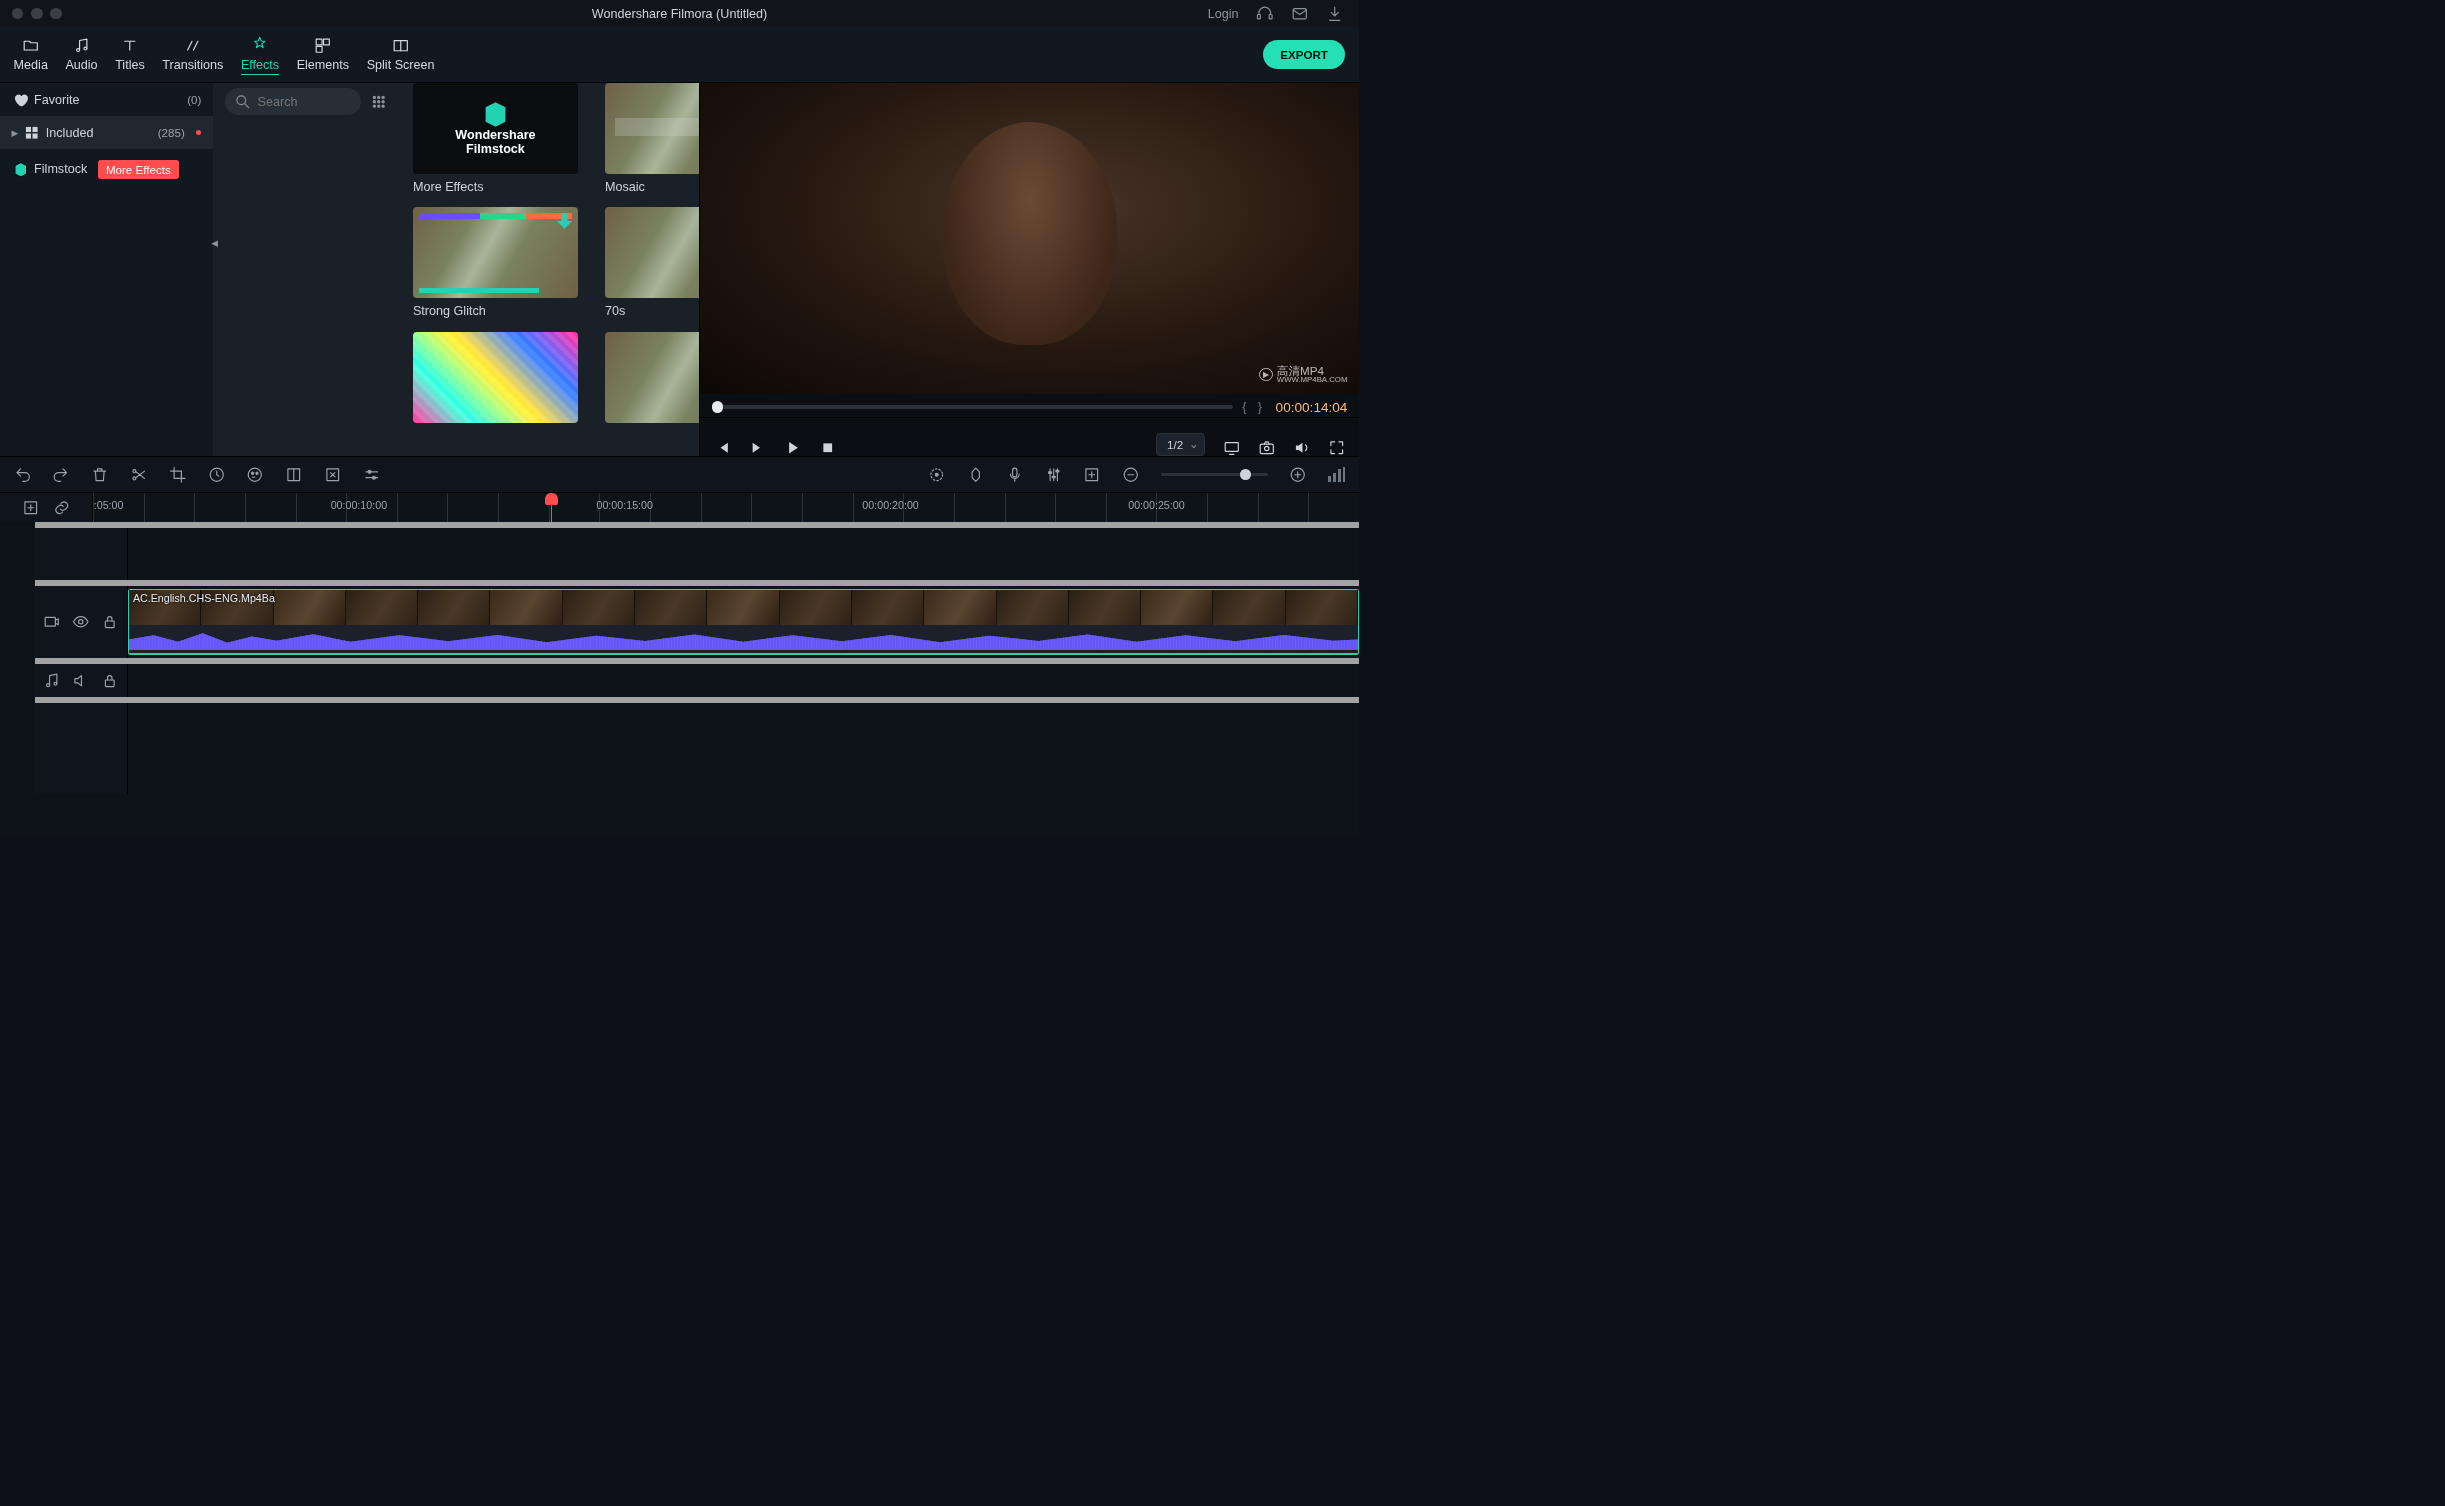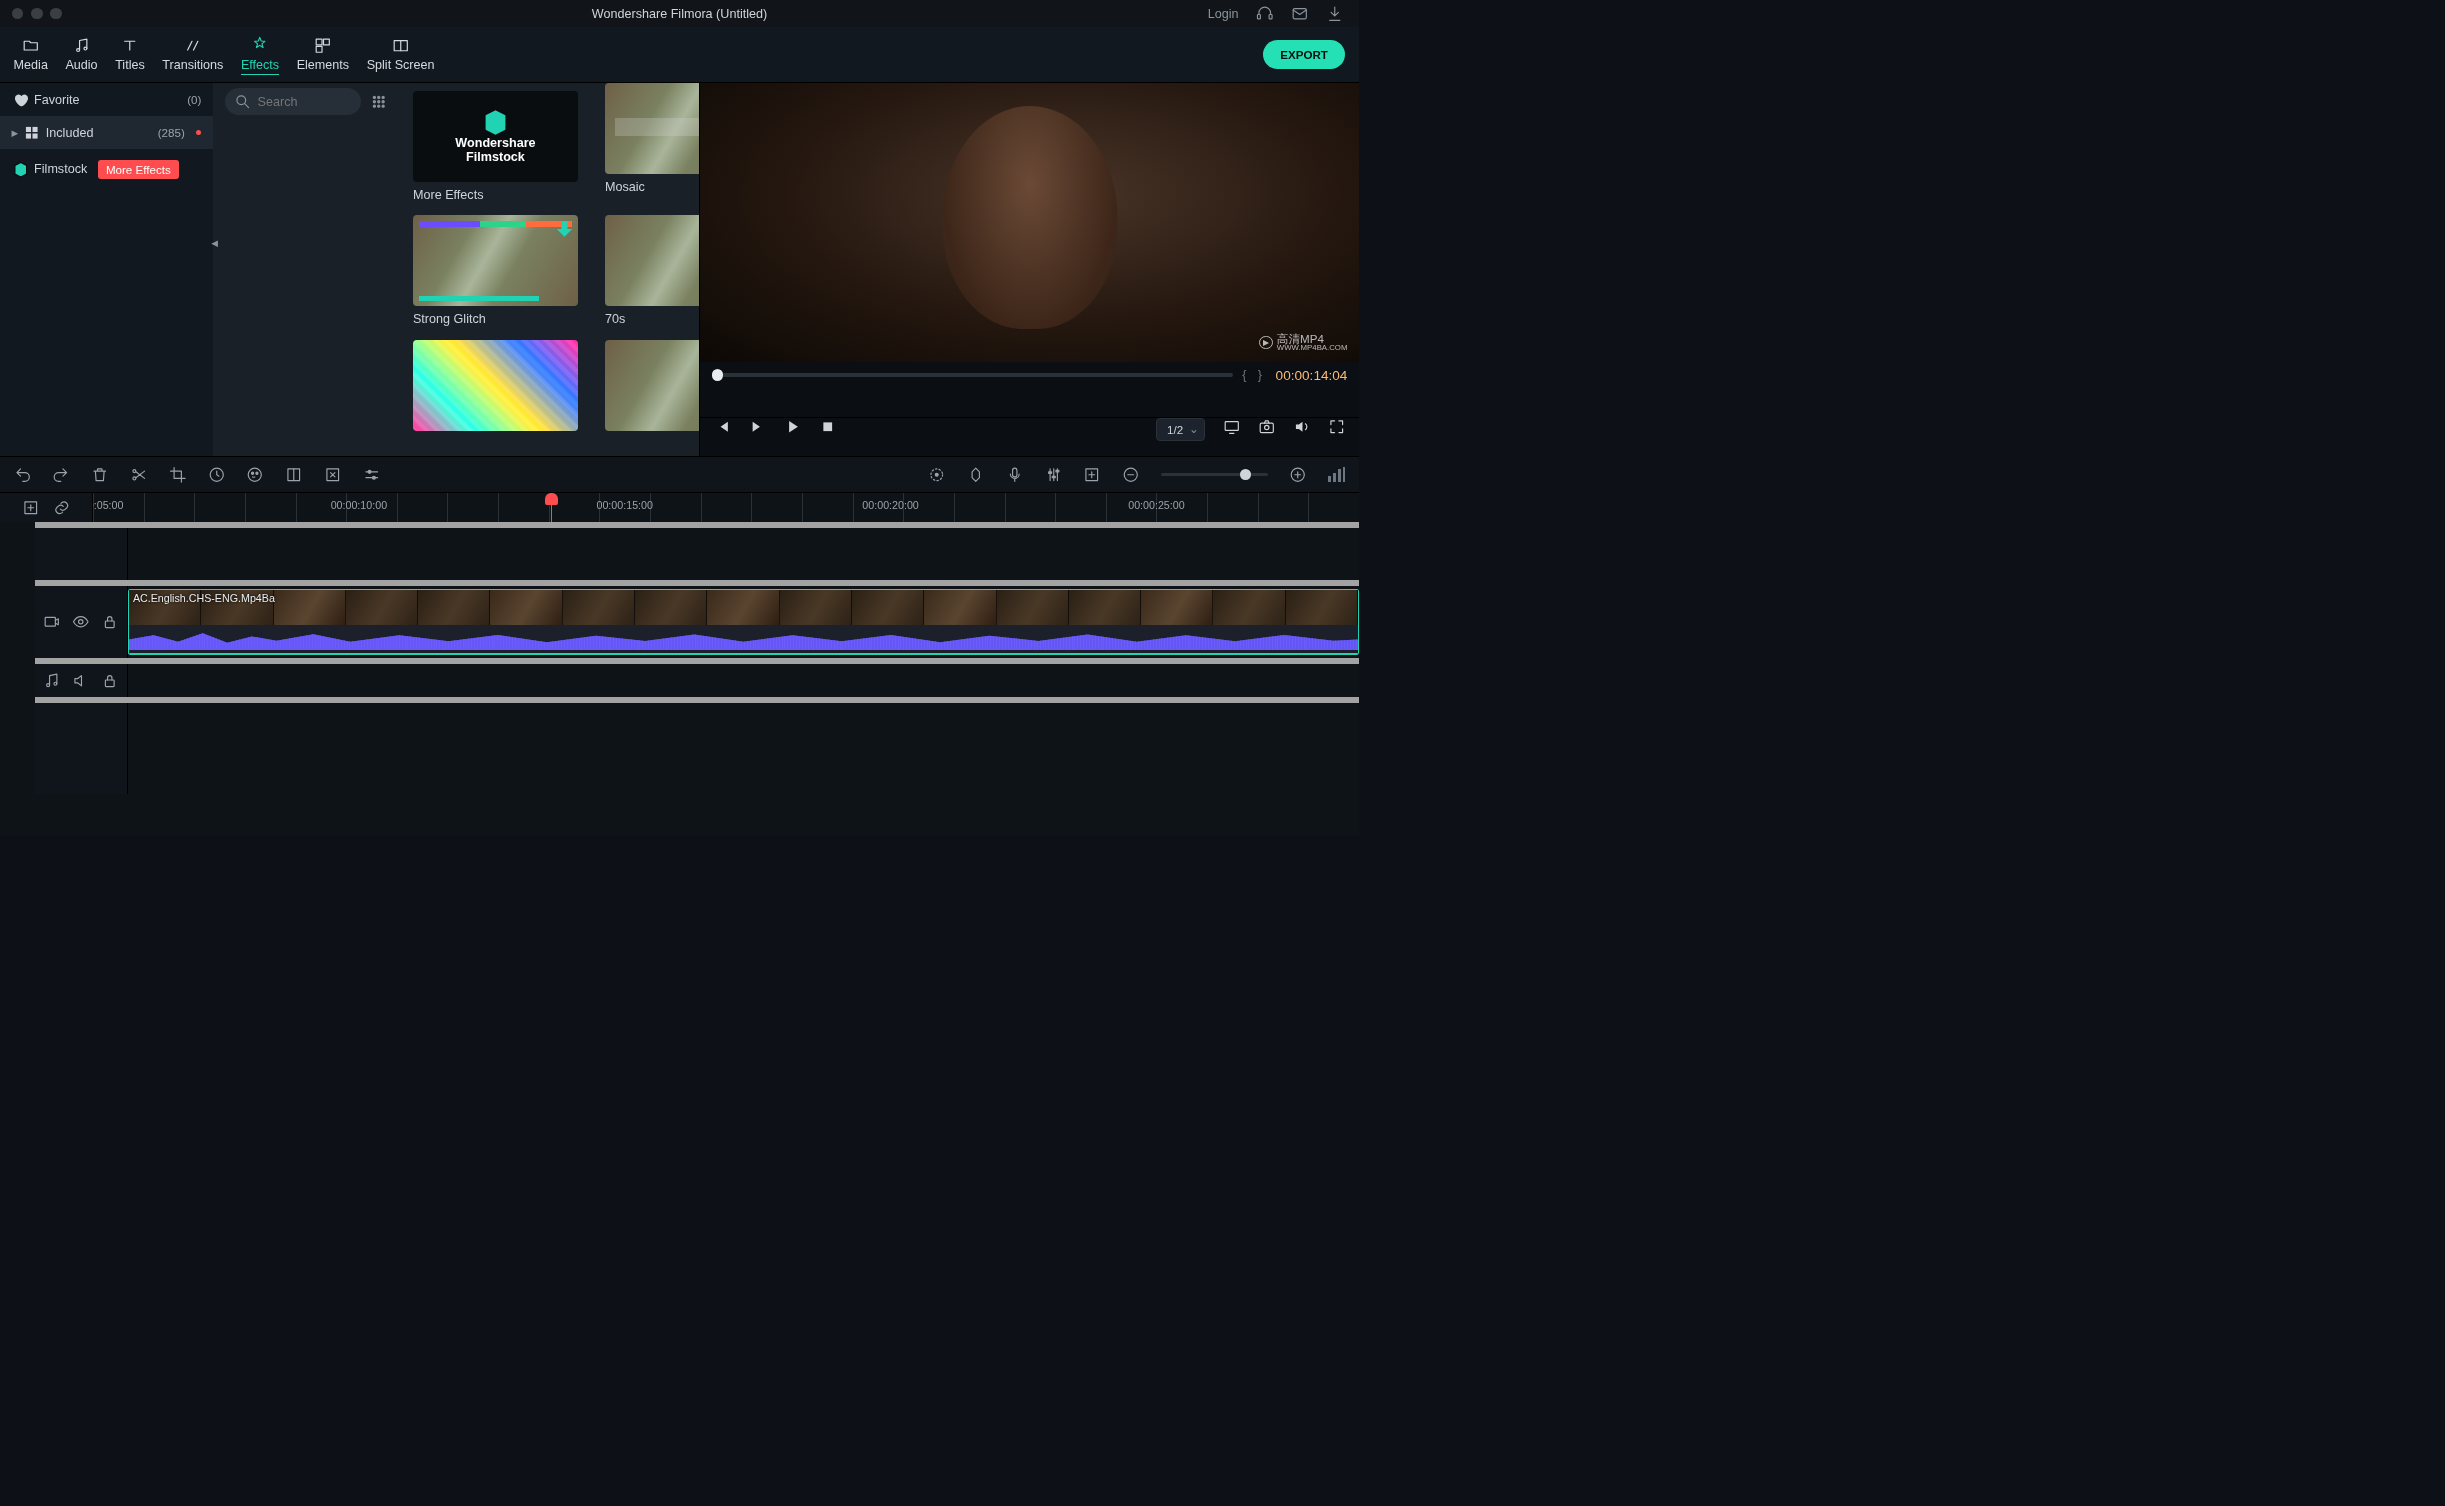--- a/index.html
+++ b/index.html
@@ -29,39 +29,39 @@
 .collapse-handle { position:absolute; right:-4.9px; top:155px; color:#8b939c; cursor:pointer; font-size:8.7px; }
 
 .browser { flex:1; background:#1a2028; display:flex; flex-direction:row; min-width:0; }
 .browser-top { height:37px; display:flex; align-items:center; padding:0 11.6px; gap:9.7px; }
 .search { margin-left:auto; background:#262e37; border-radius:15.5px; height:27px; width:136px; display:flex; align-items:center; padding:0 9.7px; gap:5.8px; color:#8b939c; }
 .search input { background:none; border:none; outline:none; color:#cfd4da; width:87px; font-size:12.6px; }
 .grip { color:#8b939c; cursor:pointer; }
 .grid { flex:1; overflow:hidden; padding:0 13.6px; display:grid; grid-template-columns:repeat(2, 165px); gap:13.6px 27px; align-content:start; }
 .card { display:flex; flex-direction:column; gap:5.8px; cursor:pointer; }
 .thumb { width:165px; height:91px; border-radius:3.9px; background:linear-gradient(120deg,#6e6048 0%,#7a8160 30%,#a9b59a 45%,#7a8160 60%,#6e6048 100%); position:relative; overflow:hidden; }
-.thumb.dark { background:#0a0d10; display:flex; flex-direction:column; align-items:center; justify-content:center; color:#fff; font-weight:600; font-size:12.6px;margin-top:8px; }
+.thumb.dark { background:#0a0d10; display:flex; flex-direction:column; align-items:center; justify-content:center; color:#fff; font-weight:600; font-size:12.6px; }
 .thumb .dl { position:absolute; top:5.8px; right:5.8px; width:15.5px; height:15.5px; background:#22d3b3; clip-path:polygon(30% 0,70% 0,70% 50%,100% 50%,50% 100%,0 50%,30% 50%); }
 .card-label { font-size:12.6px; color:#cfd4da; }
 .thumb.glitch::before { content:""; position:absolute; top:5.8px; left:5.8px; right:5.8px; height:5.8px; background:linear-gradient(90deg,#6b4cff 0%,#6b4cff 40%,#2cd48a 40%,#2cd48a 70%,#ff6b3c 70%); }
 .thumb.glitch::after { content:""; position:absolute; bottom:5.8px; left:5.8px; right:39px; height:4.9px; background:#22d3b3; }
 .thumb.mosaic::after { content:""; position:absolute; top:35px; left:9.7px; right:9.7px; height:17.5px; background:rgba(220,220,220,.25); backdrop-filter:blur(1.9px); }
 .thumb.prism { background:linear-gradient(45deg,#ff3b9a,#3bffd3,#ffd93b,#3b7bff,#ff3b9a); filter:contrast(1.2); }
 .thumb.prism::after { content:""; position:absolute; inset:0; background:repeating-linear-gradient(45deg,rgba(255,255,255,.08) 0 3.9px,transparent 3.9px 7.8px); }
 
 .preview { width:660px; background:#0b0e12; display:flex; flex-direction:column; border-left:1px solid #000; }
 .video { flex:1; background:radial-gradient(ellipse at 55% 40%,#4a3528 0%,#24170f 55%,#0c0805 100%); position:relative; margin:0 0 3.9px 0; }
 .face { position:absolute; left:50%; top:50%; transform:translate(-50%,-52%); width:175px; height:223px; background:radial-gradient(ellipse at 50% 35%,#6b4a36 0%,#3d2619 70%,transparent 100%); border-radius:50% 50% 46% 46%; }
 .watermark { position:absolute; right:11.6px; bottom:9.7px; color:#d7d7d7; font-size:11.6px; opacity:.85; display:flex; align-items:center; gap:3.9px; }
 .scrub { height:19.4px; display:flex; align-items:center; padding:0 11.6px; gap:9.7px; }
 .scrub-track { flex:1; height:3.9px; background:#2a3139; border-radius:1.9px; position:relative; }
 .scrub-knob { position:absolute; left:0; top:-3.9px; width:11.6px; height:11.6px; background:#e8ecef; border-radius:50%; }
 .braces { color:#6c7680; font-size:12.6px; letter-spacing:3.9px; }
 .timecode { color:#fdba74; font-size:13.6px; font-variant-numeric:tabular-nums; }
-.pv-controls { height:39px; display:flex; align-items:flex-start; padding:0 13.6px; gap:17.5px; color:#cfd4da; border-top:1px solid #000;margin-top:32px; }
+.pv-controls { height:39px; display:flex; align-items:flex-end; padding:0 13.6px; gap:17.5px; color:#cfd4da; border-top:1px solid #000; }
 .pv-controls .spacer { flex:1; }
 .quality { background:#1c232c; border:1px solid #2a3139; border-radius:3.9px; height:23px; padding:0 21.3px 0 9.7px; display:flex; align-items:center; position:relative; cursor:pointer; font-size:11.6px; }
 .quality::after { content:"⌄"; position:absolute; right:5.8px; top:2.9px; color:#8b939c; }
 
 .toolbar { height:37px; background:#10151b; display:flex; align-items:center; padding:0 13.6px; gap:21.3px; color:#9ba2ab; border-top:1px solid #000; border-bottom:1px solid #000; }
 .toolbar .sep { flex:1; }
 .zoom-track { width:107px; height:2.9px; background:#2a3139; border-radius:1.9px; position:relative; }
 .zoom-knob { position:absolute; right:17.5px; top:-3.9px; width:10.7px; height:10.7px; background:#cfd4da; border-radius:50%; }
 .bars { display:flex; gap:1.9px; align-items:flex-end; height:15.5px; }
 .bars span { width:2.9px; background:#6c7680; }

